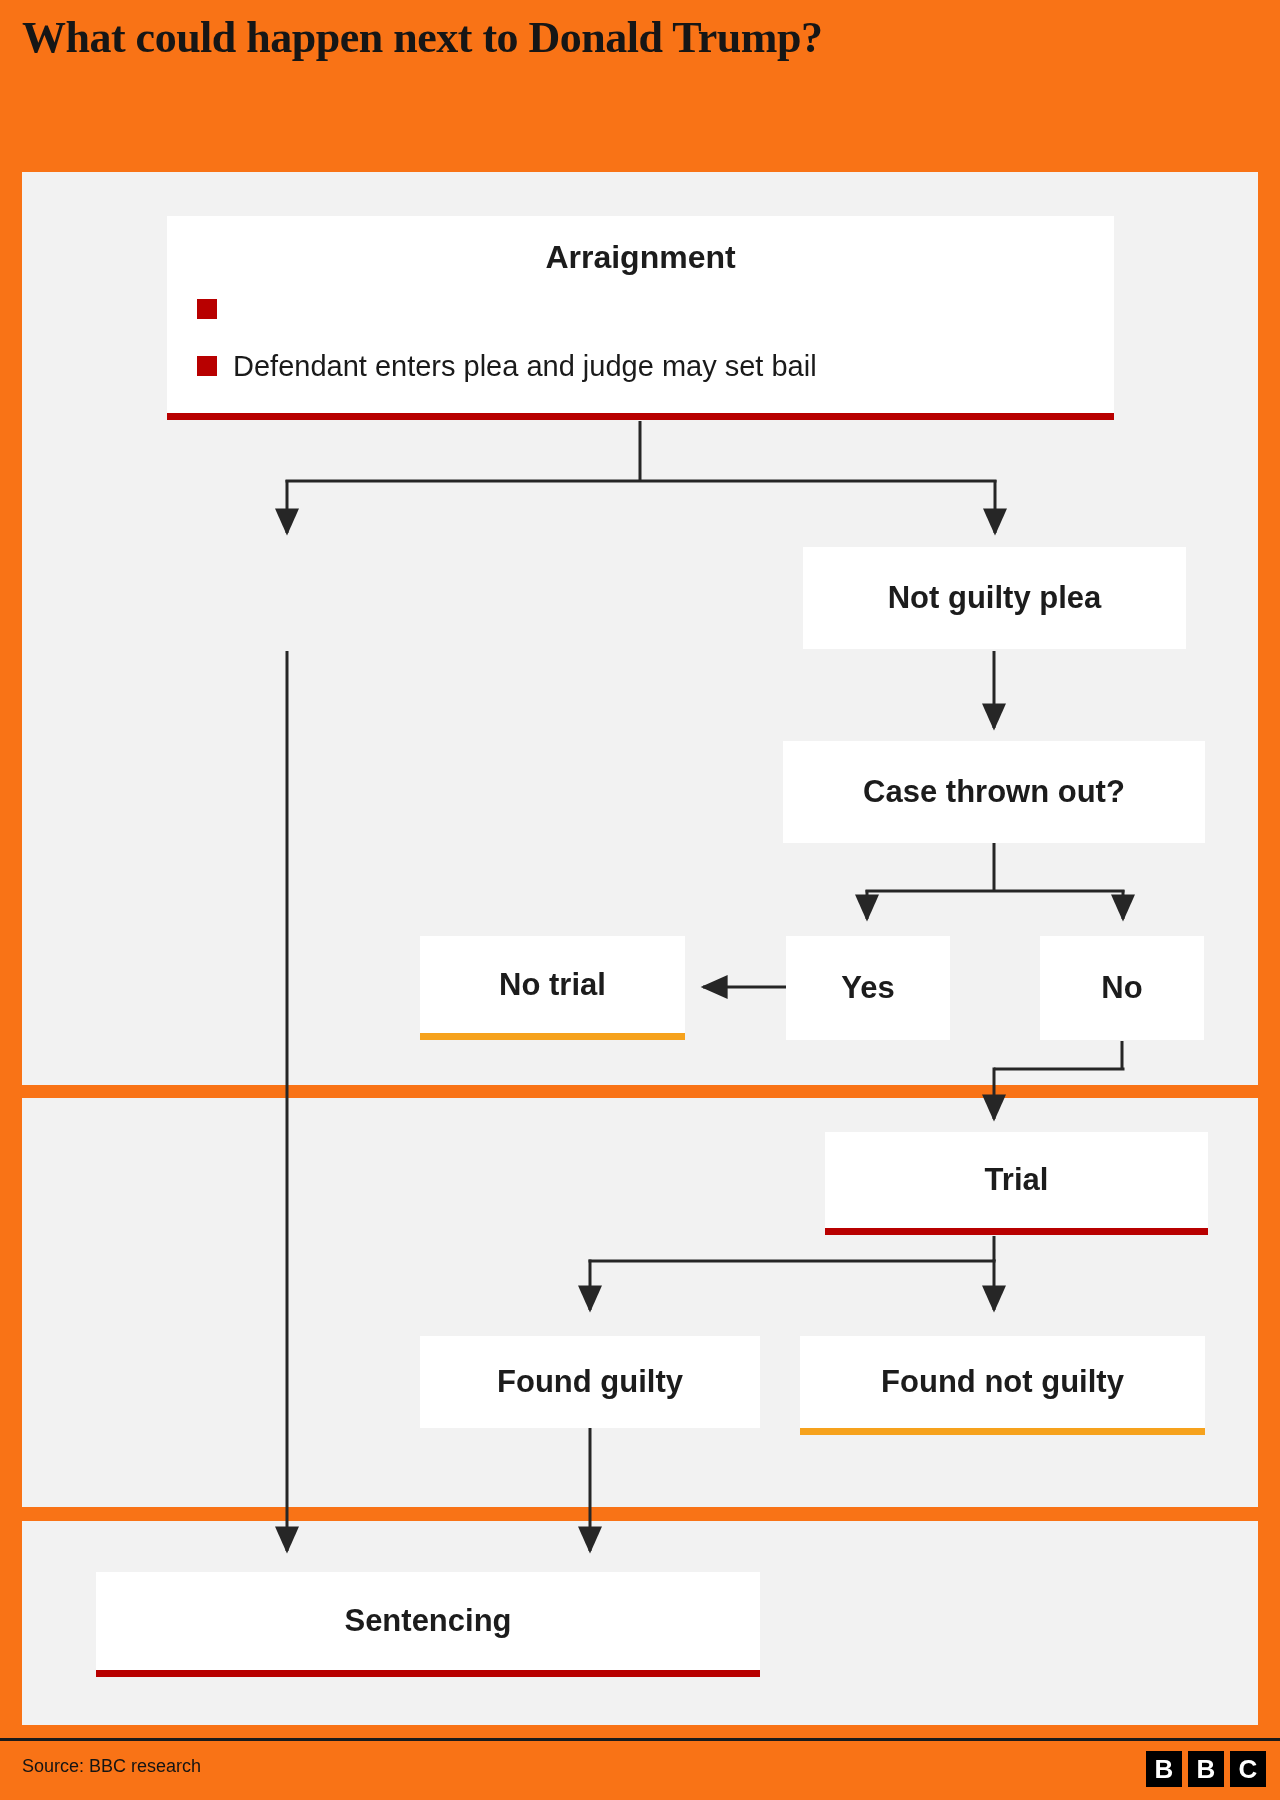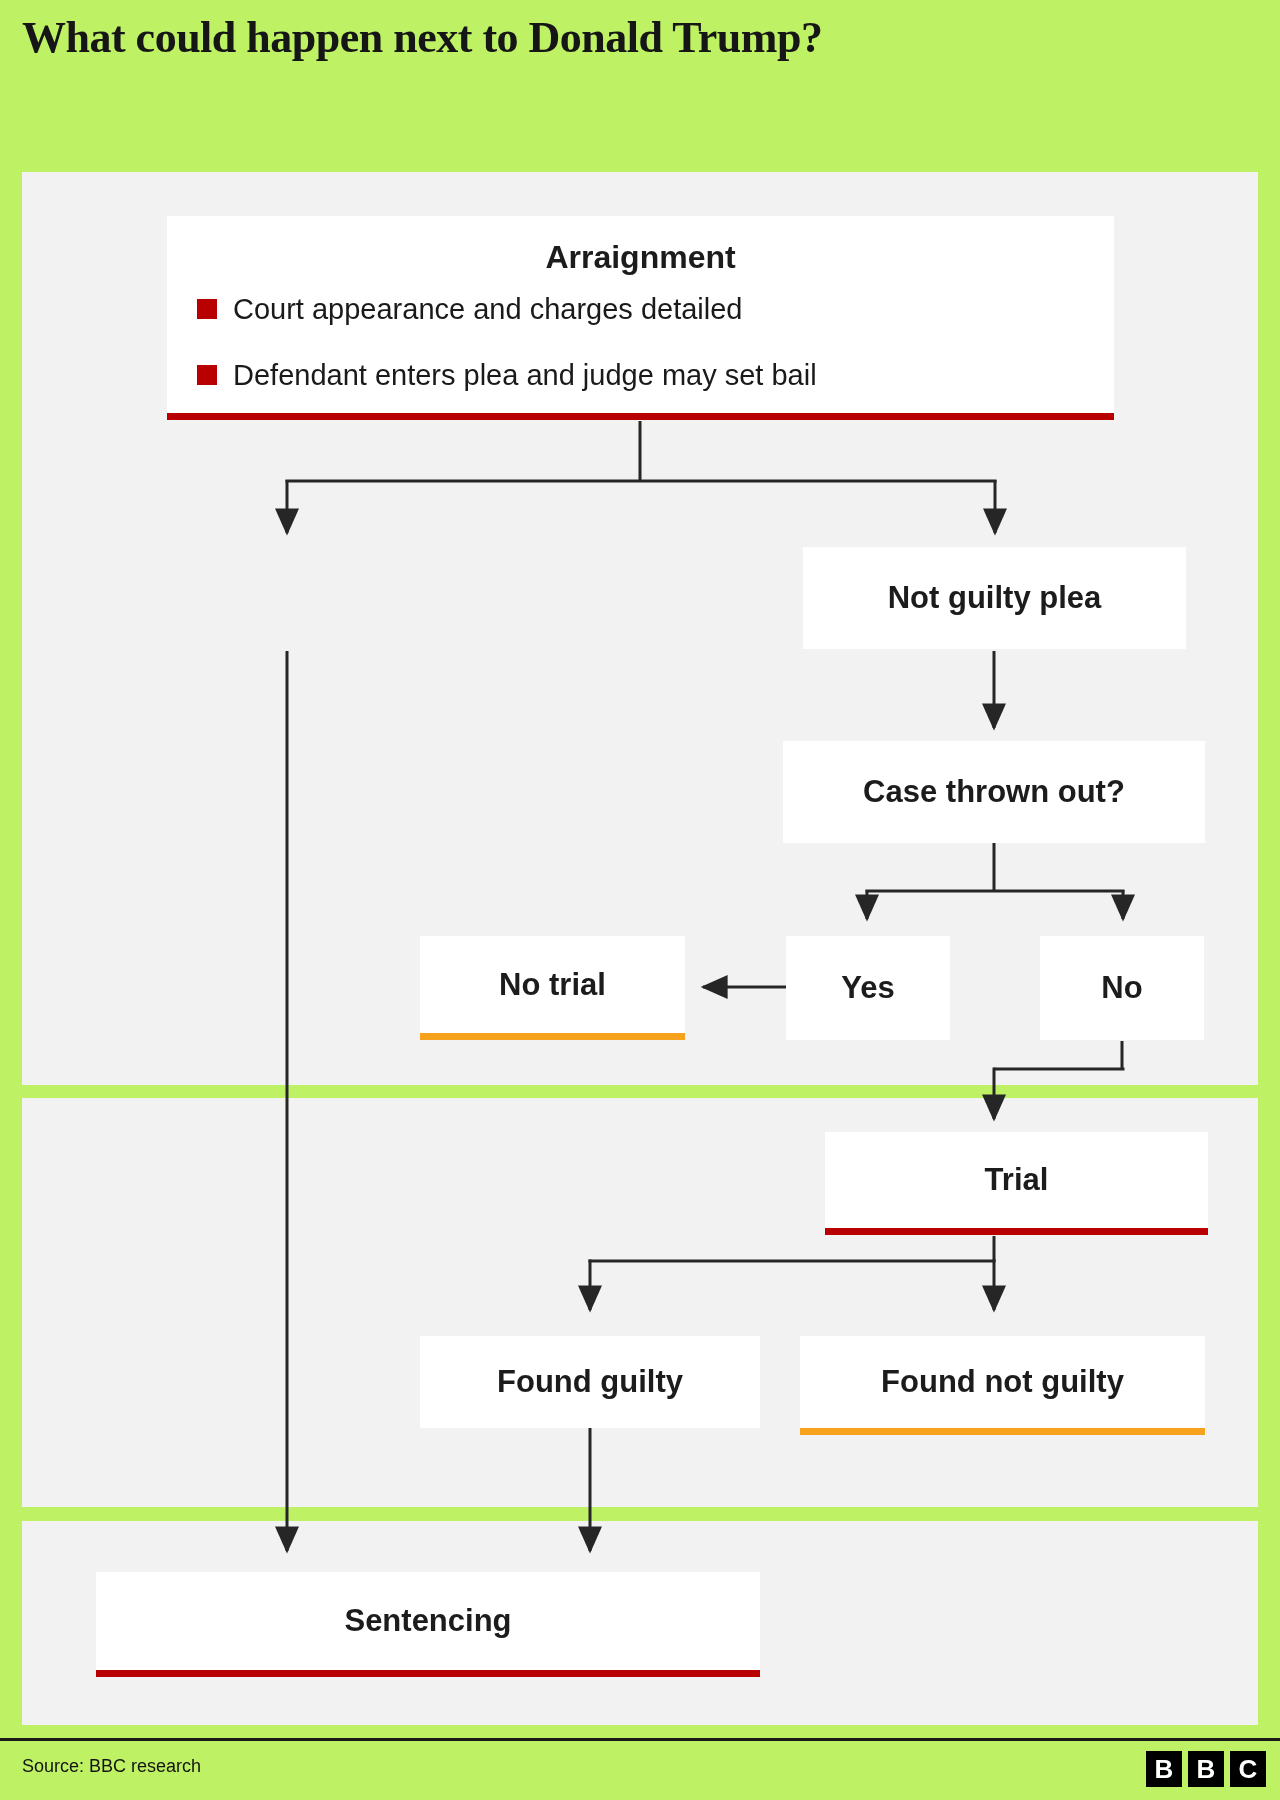--- a/index.html
+++ b/index.html
@@ -4,21 +4,21 @@
 <style>
   :root{
     --red:#b80000;
     --orange:#f6a21d;
     --panel:#f2f2f2;
     --line:#262626;
     --ink:#1c1c1c;
   }
   *{margin:0;padding:0;box-sizing:border-box;}
   body{background:#fff;font-family:"Liberation Sans",sans-serif;}
-  .canvas{position:relative;width:1280px;height:1800px;background:#bef264;overflow:hidden;}
+  .canvas{position:relative;width:1280px;height:1800px;background:#f97316;overflow:hidden;}
 
   
   .title{position:absolute;left:22px;top:10px;width:1200px;
          font-family:"Liberation Serif",serif;font-weight:bold;
          font-size:44px;line-height:56px;color:#161616;letter-spacing:-0.5px;}
   .subtitle{position:absolute;left:22px;top:80px;width:1200px;
          font-size:29px;line-height:38px;color:#3b3b3b;}
 
   
   .panel{position:absolute;left:22px;width:1236px;background:var(--panel);z-index:0;}
@@ -114,21 +114,20 @@
     <path class="edge" d="M287,651 V1551" marker-end="url(#arrowhead)"></path>
 
     <path class="edge" d="M590,1428 V1551" marker-end="url(#arrowhead)"></path>
   </svg>
 
   <div class="node n-arraignment u-red">
     <span class="box-title">Arraignment</span>
     <div class="bullets">
       <div class="bullet-row">
         <span class="bullet-sq"></span>
-        <span>Court appearance and charges detailed</span>
       </div>
       <div class="bullet-row">
         <span class="bullet-sq"></span>
         <span>Defendant enters plea and judge may set bail</span>
       </div>
     </div>
   </div>
 
   <div class="node n-not-guilty-plea">Not guilty plea</div>
   <div class="node n-case-thrown-out">Case thrown out?</div>

